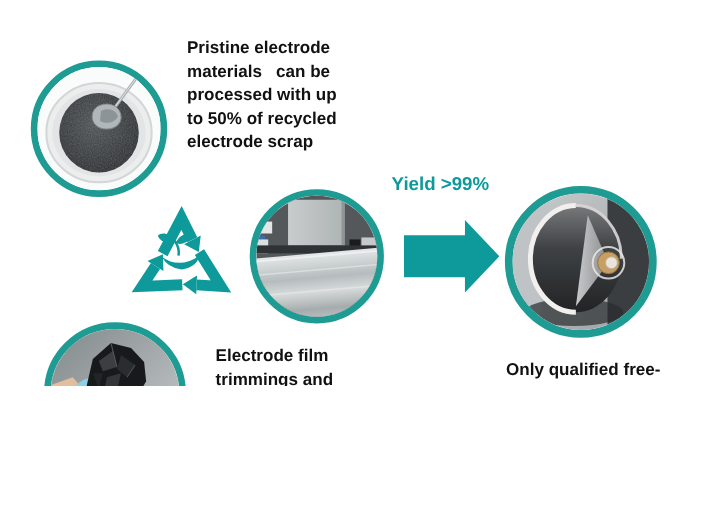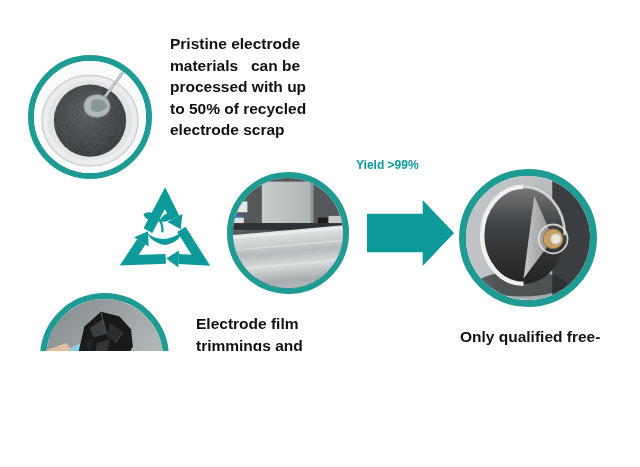--- a/index.html
+++ b/index.html
@@ -16,21 +16,21 @@
     overflow:hidden;
   }
   .caption{
     position:absolute;
     font-weight:bold;color:var(--text);
     font-size:15.5px;line-height:21.5px;
     white-space:pre-wrap;
   }
   .yield-label{
     position:absolute;left:356px;top:158px;
-    color:var(--accent);font-weight:bold;font-size:12px;
+    color:var(--accent);font-weight:bold;font-size:17px;
   }
   .photo{
     position:absolute;border-radius:50%;
     border:6px solid var(--ring);
     overflow:hidden;background:#fff;box-sizing:border-box;
   }
   .photo svg{display:block;width:100%;height:100%;}
   .recycle{position:absolute;left:111px;top:180px;width:108px;height:112px;}
   .block-arrow{
     position:absolute;left:367px;top:200px;width:87px;height:66px;

